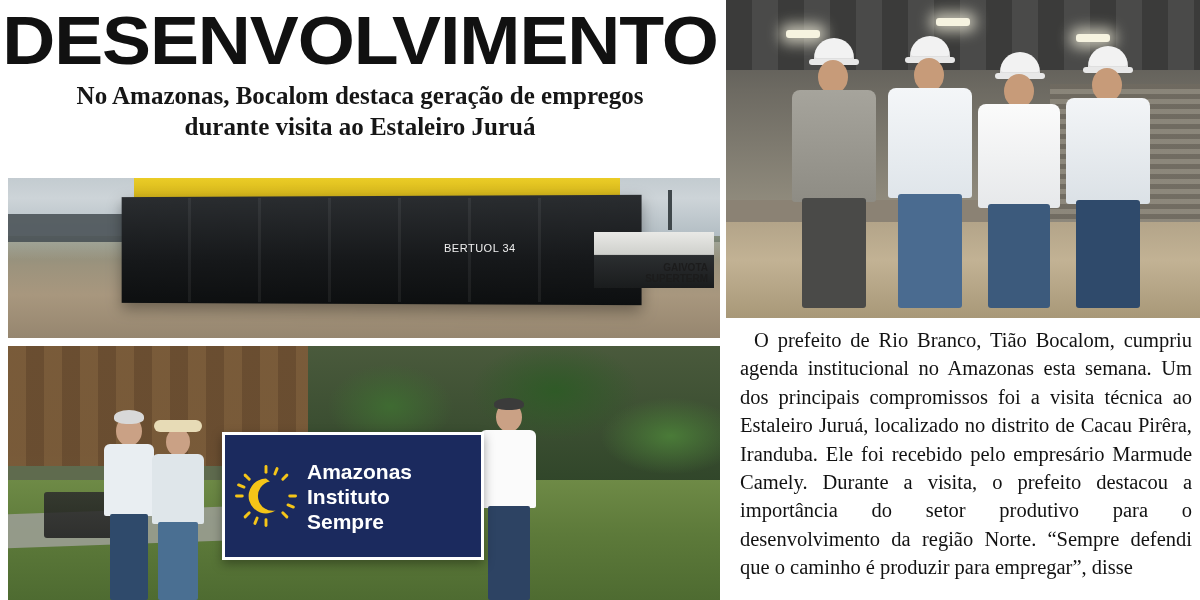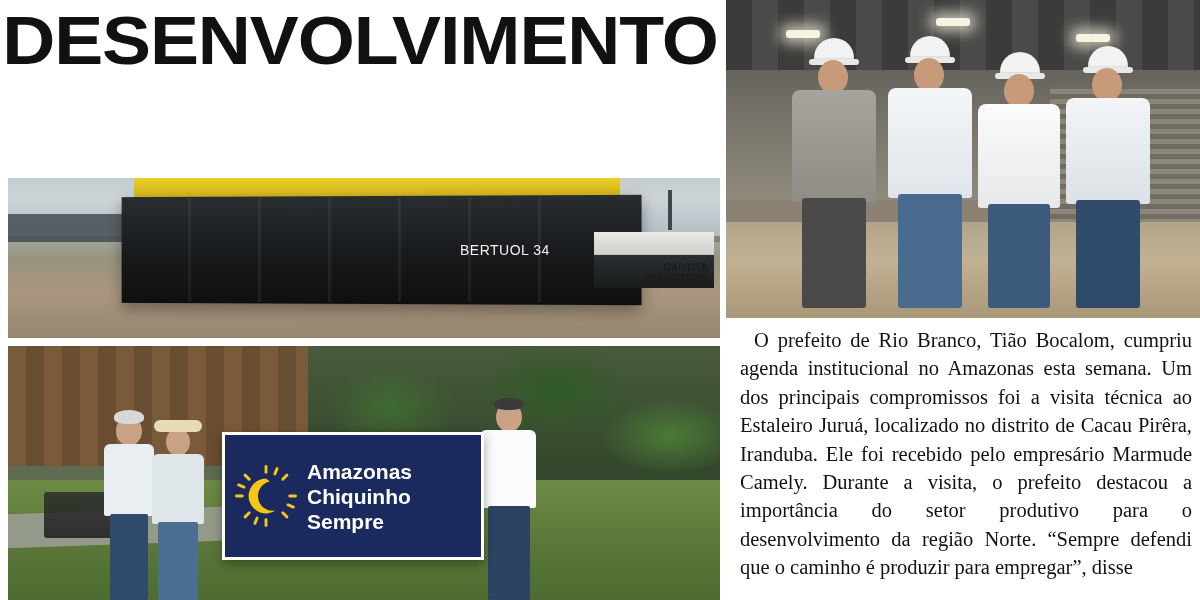--- a/index.html
+++ b/index.html
@@ -147,25 +147,25 @@
   }
   .barge-rib {
     position: absolute;
     width: 3px;
     height: 104px;
     background: rgba(255,255,255,0.06);
     top: 198px;
   }
   .barge-label {
     position: absolute;
-    left: 452px;
+    left: 436px;
     top: 242px;
     color: #f0f0f0;
     font-family: "Liberation Sans", sans-serif;
-    font-size: 14px;
+    font-size: 11px;
     letter-spacing: .5px;
   }
   .ship-right {
     position: absolute;
     right: 6px;
     top: 232px;
     width: 120px;
     height: 56px;
     background: linear-gradient(180deg, #e9e9e6 0%, #cfd0cc 40%, #2b2e30 42%, #1a1c1d 100%);
   }
@@ -369,20 +369,24 @@
       <div class="barge-label">BERTUOL 34</div>
       <div class="ship-right"></div>
       <div class="ship-label">
         <span>GAIVOTA</span><br>
         <span>SUPERTERM</span>
       </div>
     </div>
 
     <div class="headline-block">
       <div class="headline">DESENVOLVIMENTO</div>
+      <div class="subhead">
+        <span>No Amazonas, Bocalom destaca geração de empregos</span><br>
+        <span>durante visita ao Estaleiro Juruá</span>
+      </div>
     </div>
 
     <div class="photo-banner">
       <div class="bp-sky"></div>
       <div class="bp-wood"></div>
       <div class="bp-veg"></div>
       <div class="bp-grass"></div>
       <div class="bp-path"></div>
       <div class="bp-bench"></div>
 
@@ -424,21 +428,21 @@
                 <rect x="30.5" y="0" width="3" height="9" rx="1.5" transform="rotate(22 32 32)"></rect>
                 <rect x="30.5" y="55" width="3" height="9" rx="1.5" transform="rotate(22 32 32)"></rect>
                 <rect x="0" y="30.5" width="9" height="3" rx="1.5" transform="rotate(22 32 32)"></rect>
                 <rect x="55" y="30.5" width="9" height="3" rx="1.5" transform="rotate(22 32 32)"></rect>
               </g>
             </g>
           </svg>
         </div>
         <div class="banner-text">
           <div>Amazonas</div>
-          <div>Chiquinho</div>
+          <div>Instituto</div>
           <div>Sempre</div>
         </div>
       </div>
     </div>
   </div>
 
   <div class="right-col">
 
     <div class="photo-group">
       <div class="pg-wall"></div>

